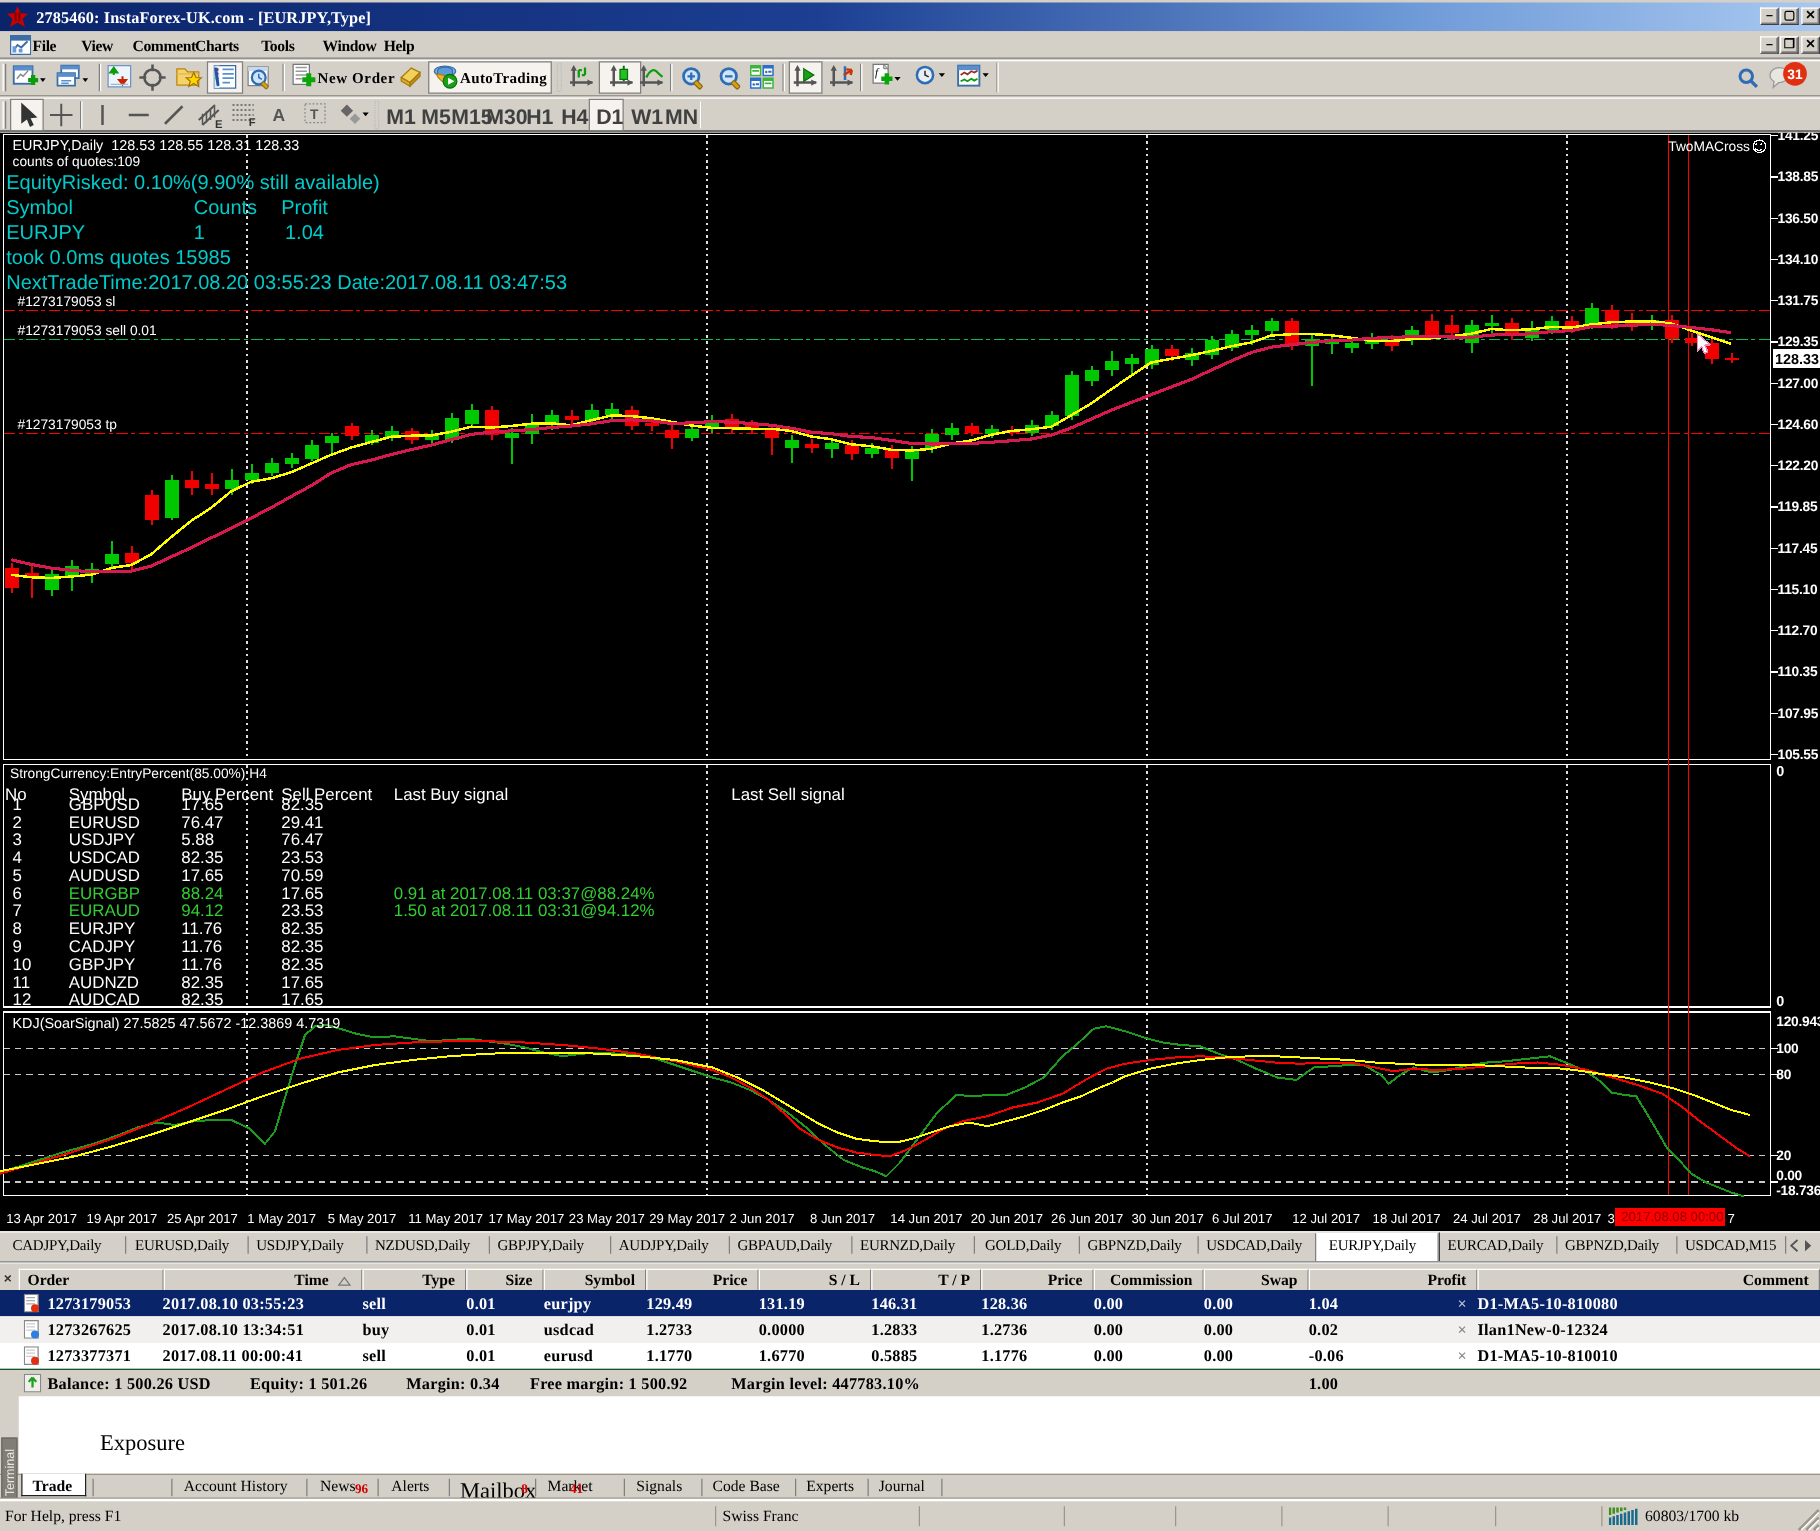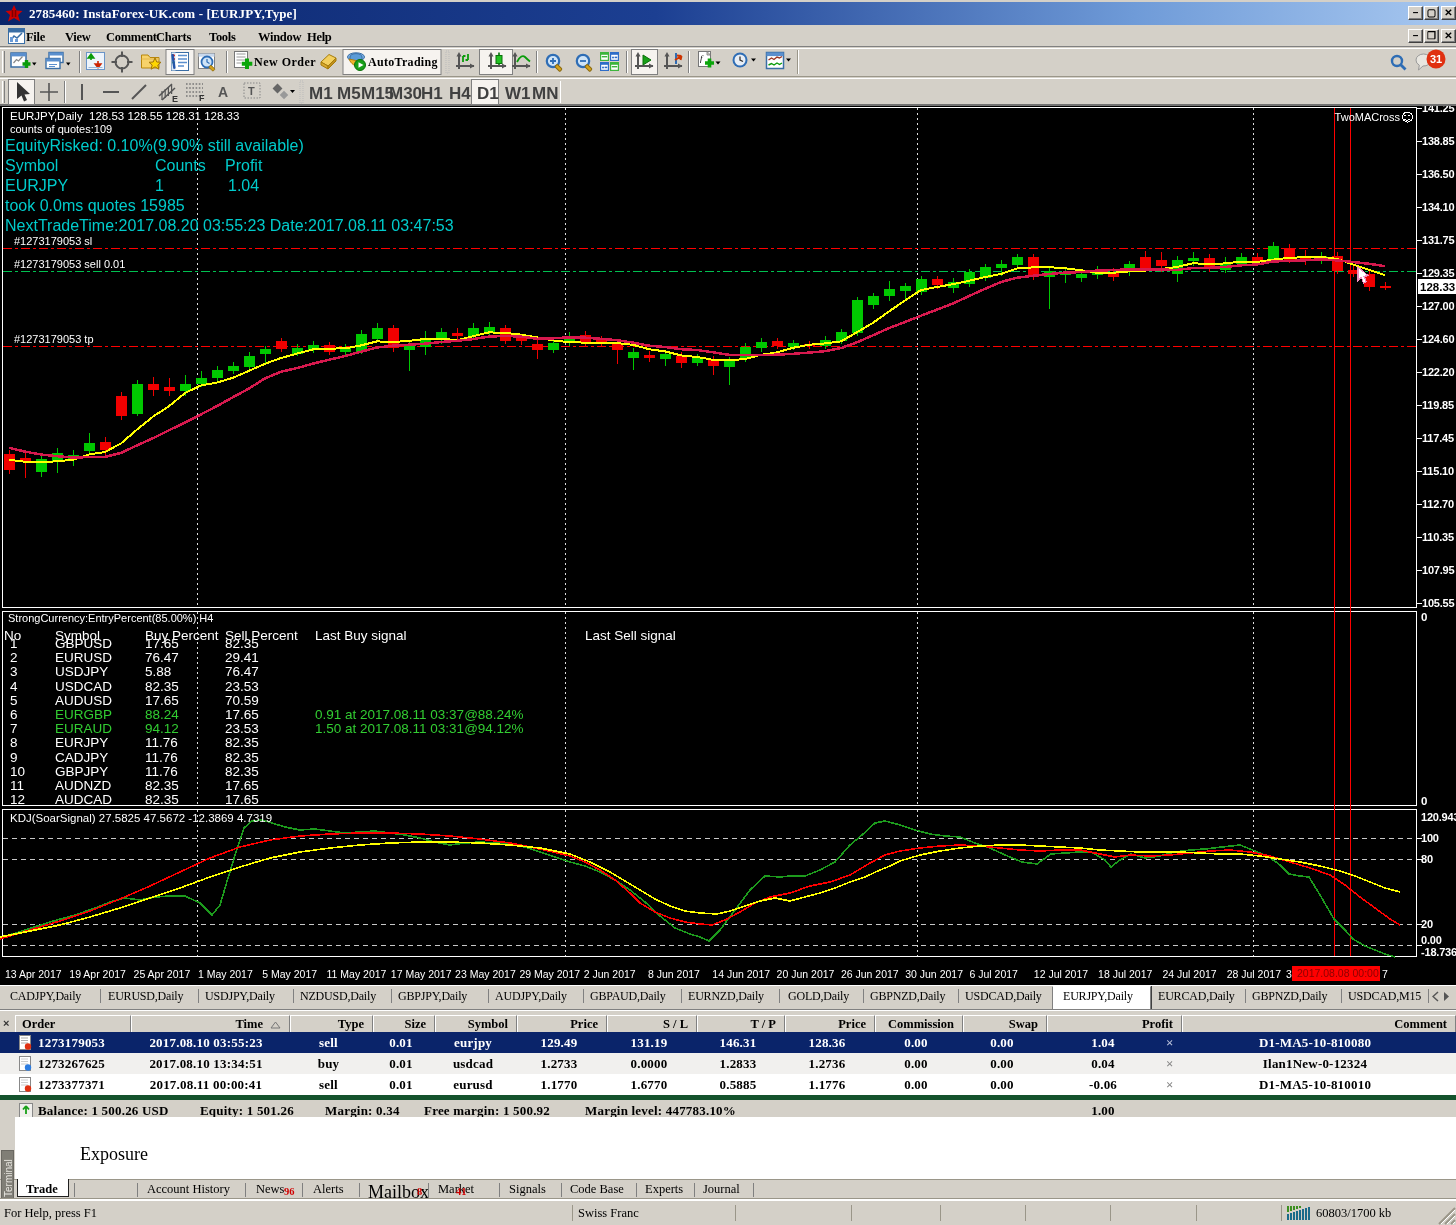--- a/index.html
+++ b/index.html
@@ -11,21 +11,21 @@
 .wbtn{width:15px;height:14px;background:#d4d0c8;border:1px solid #404040;border-top-color:#fff;border-left-color:#fff;box-shadow:inset -1px -1px 0 #808080;color:#000;text-align:center;line-height:11px;font-size:10px;font-weight:700}
 .sep{position:absolute;width:1px;background:#808080;border-right:1px solid #fff}
 .grip{position:absolute;width:3px;border-left:1px solid #fff;border-right:1px solid #808080}
 .tflab{position:absolute;top:84px;font-size:17px;color:#404040;font-weight:700;font-family:"Liberation Sans",sans-serif}
 .tabbar{left:0;top:985px;width:1456px;height:24px;background:#d4d0c8;border-top:1px solid #fff}
 .ctab{position:absolute;top:989px;font-size:12px;color:#000;font-family:"Liberation Serif",serif;letter-spacing:-.2px}
 .csep{position:absolute;top:989px;width:1px;height:14px;background:#808080}
 .term{left:0;top:1009px;width:1456px;height:171px;background:#d4d0c8}
 .thead{position:absolute;top:1015px;height:18px;background:#d4d0c8;border:1px solid #fff;border-right-color:#808080;border-bottom-color:#808080;color:#000;font-size:12.5px;font-weight:700;font-family:"Liberation Serif",serif;padding-top:1px}
 .trow{position:absolute;height:21px;font-size:13px;font-family:"Liberation Serif",serif;font-weight:700;letter-spacing:.2px}
-.cell{position:absolute;top:3px}.r{text-align:center}
+.cell{position:absolute;top:3px}.r{text-align:left}
 .statusbar{left:0;top:1200px;width:1456px;height:25px;background:#d4d0c8;border-top:1px solid #fff;font-family:"Liberation Serif",serif;font-size:12.5px;color:#000}
 .sdiv{position:absolute;top:1205px;height:16px;width:1px;background:#9a9689}
 svg text{white-space:pre}
 </style></head><body>
 
 <div class="abs" style="left:0;top:0;width:1456px;height:2px;background:#d4d0c8"></div>
 <div class="abs titlebar">
  <svg class="abs" style="left:5px;top:3px" width="18" height="17">
   <path d="M9 0 L11.5 5.5 L17.5 6 L13 10 L15 16.5 L9 13 L3 16.5 L5 10 L0.5 6 L6.5 5.5 Z" fill="#cc0000"></path>
   <rect x="6.7" y="5" width="1.6" height="7" fill="#7e0000"></rect>
@@ -772,21 +772,21 @@
  <span class="cell r" style="left:130px;width:152px">2017.08.10 13:34:51</span>
  <span class="cell r" style="left:290px;width:77px">buy</span>
  <span class="cell r" style="left:373px;width:56px">0.01</span>
  <span class="cell r" style="left:435px;width:76px">usdcad</span>
  <span class="cell r" style="left:517px;width:84px">1.2733</span>
  <span class="cell r" style="left:607px;width:84px">0.0000</span>
  <span class="cell r" style="left:697px;width:82px">1.2833</span>
  <span class="cell r" style="left:785px;width:84px">1.2736</span>
  <span class="cell r" style="left:875px;width:82px">0.00</span>
  <span class="cell r" style="left:963px;width:78px">0.00</span>
- <span class="cell r" style="left:1047px;width:112px">0.04</span>
+ <span class="cell r" style="left:1047px;width:112px">0.02</span>
  <span class="cell" style="left:1166px;color:#888">×</span>
  <span class="cell r" style="left:1182px;width:266px">Ilan1New-0-12324</span>
 </div>
 <div class="abs trow" style="left:0;top:1074px;width:1456px;height:21px;background:#fff;color:#000">
  <svg class="cell" style="left:19px;top:3px" width="13" height="15">
       <rect x="0.5" y="0.5" width="11" height="14" fill="#fff" stroke="#888"></rect>
       <path d="M2 3 h7 M2 5.5 h7 M2 8 h7" stroke="#ccc" stroke-width="1"></path>
       <circle cx="9" cy="11.5" r="3.2" fill="#e03010"></circle>
     </svg>
  <span class="cell" style="left:38px">1273377371</span>
@@ -797,21 +797,21 @@
  <span class="cell r" style="left:517px;width:84px">1.1770</span>
  <span class="cell r" style="left:607px;width:84px">1.6770</span>
  <span class="cell r" style="left:697px;width:82px">0.5885</span>
  <span class="cell r" style="left:785px;width:84px">1.1776</span>
  <span class="cell r" style="left:875px;width:82px">0.00</span>
  <span class="cell r" style="left:963px;width:78px">0.00</span>
  <span class="cell r" style="left:1047px;width:112px">-0.06</span>
  <span class="cell" style="left:1166px;color:#888">×</span>
  <span class="cell r" style="left:1182px;width:266px">D1-MA5-10-810010</span>
 </div>
-<div class="abs trow" style="left:0;top:1095px;width:1456px;height:21px;background:#d4d0c8;color:#000;border-top:5px solid #14532d">
+<div class="abs trow" style="left:0;top:1095px;width:1456px;height:21px;background:#d4d0c8;color:#000;border-top:1px solid #14532d">
  <svg class="cell" style="left:19px;top:3px" width="14" height="15">
       <rect x="0.5" y="0.5" width="13" height="14" fill="#f0efec" stroke="#888"></rect>
       <path d="M7 3 L7 11 M7 3 L4 6.5 M7 3 L10 6.5" stroke="#18a018" stroke-width="1.8" fill="none"></path>
     </svg>
  <span class="cell" style="left:38px">Balance: 1 500.26 USD</span>
  <span class="cell" style="left:200px">Equity: 1 501.26</span>
  <span class="cell" style="left:325px">Margin: 0.34</span>
  <span class="cell" style="left:424px">Free margin: 1 500.92</span>
  <span class="cell" style="left:585px">Margin level: 447783.10%</span>
  <span class="cell r" style="left:1047px;width:112px">1.00</span>

